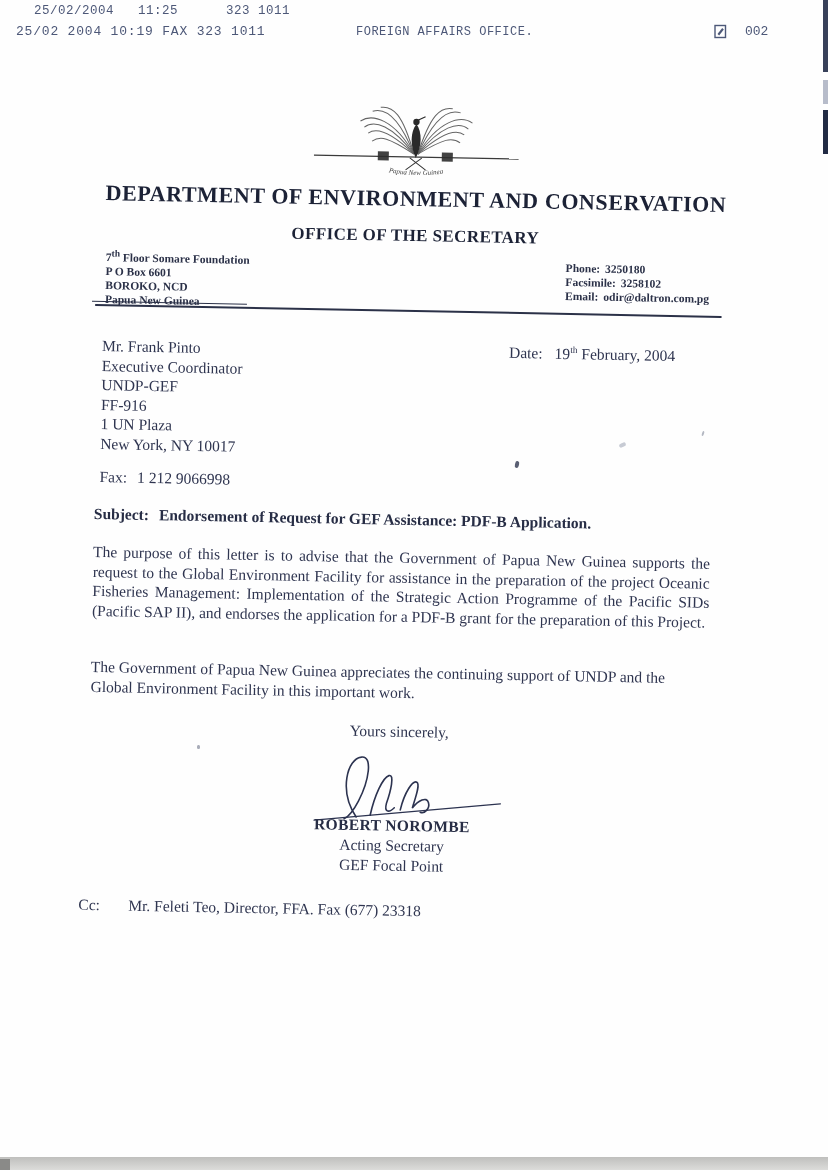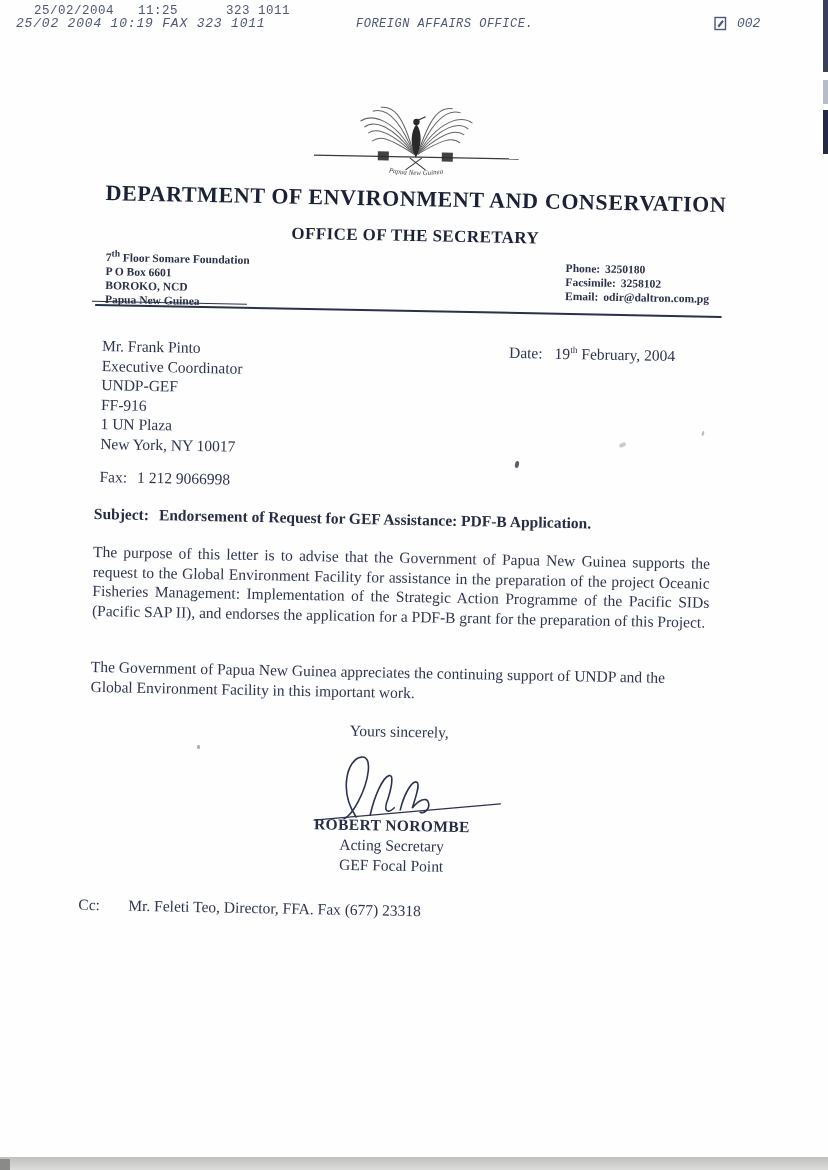--- a/index.html
+++ b/index.html
@@ -3,24 +3,24 @@
 <meta charset="utf-8">
 <style>
   html,body{margin:0;padding:0;}
   body{width:828px;height:1170px;background:#e9e9e7;font-family:"Liberation Serif",serif;}
   .sheet{position:relative;width:828px;height:1170px;background:#fefefe;overflow:hidden;}
 
   
   .fax-header{position:absolute;left:0;top:0;width:100%;color:#4d5878;
     font-family:"Liberation Mono","DejaVu Sans Mono",monospace;}
   .fax-line1{position:absolute;left:34px;top:4px;font-size:12.5px;white-space:pre;letter-spacing:.5px;}
-  .fax-line2{position:absolute;left:0;top:16px;width:100%;height:16px;font-size:13px;font-style:italic;}
+  .fax-line2{position:absolute;left:0;top:24px;width:100%;height:16px;font-size:13px;}
   .fh-left{position:absolute;left:16px;top:0;white-space:pre;letter-spacing:.8px;}
   .fh-center{position:absolute;left:356px;top:1px;font-size:12px;letter-spacing:.5px;}
-  .fh-right{position:absolute;left:714px;top:0;display:flex;align-items:center;gap:10px;}
+  .fh-right{position:absolute;left:714px;top:0;display:flex;align-items:center;gap:18px;}
   .page-icon{display:inline-block;}
 
   
   .letter{position:absolute;left:0;top:0;width:828px;height:1170px;
     transform:rotate(1.1deg);transform-origin:100px 300px;color:#2f3550;}
   .abs{position:absolute;}
 
   .crest{left:311px;top:100px;}
   .lh-title{left:0;top:180px;width:828px;text-align:center;font-size:22px;font-weight:bold;
     color:#1c2236;letter-spacing:.6px;}

